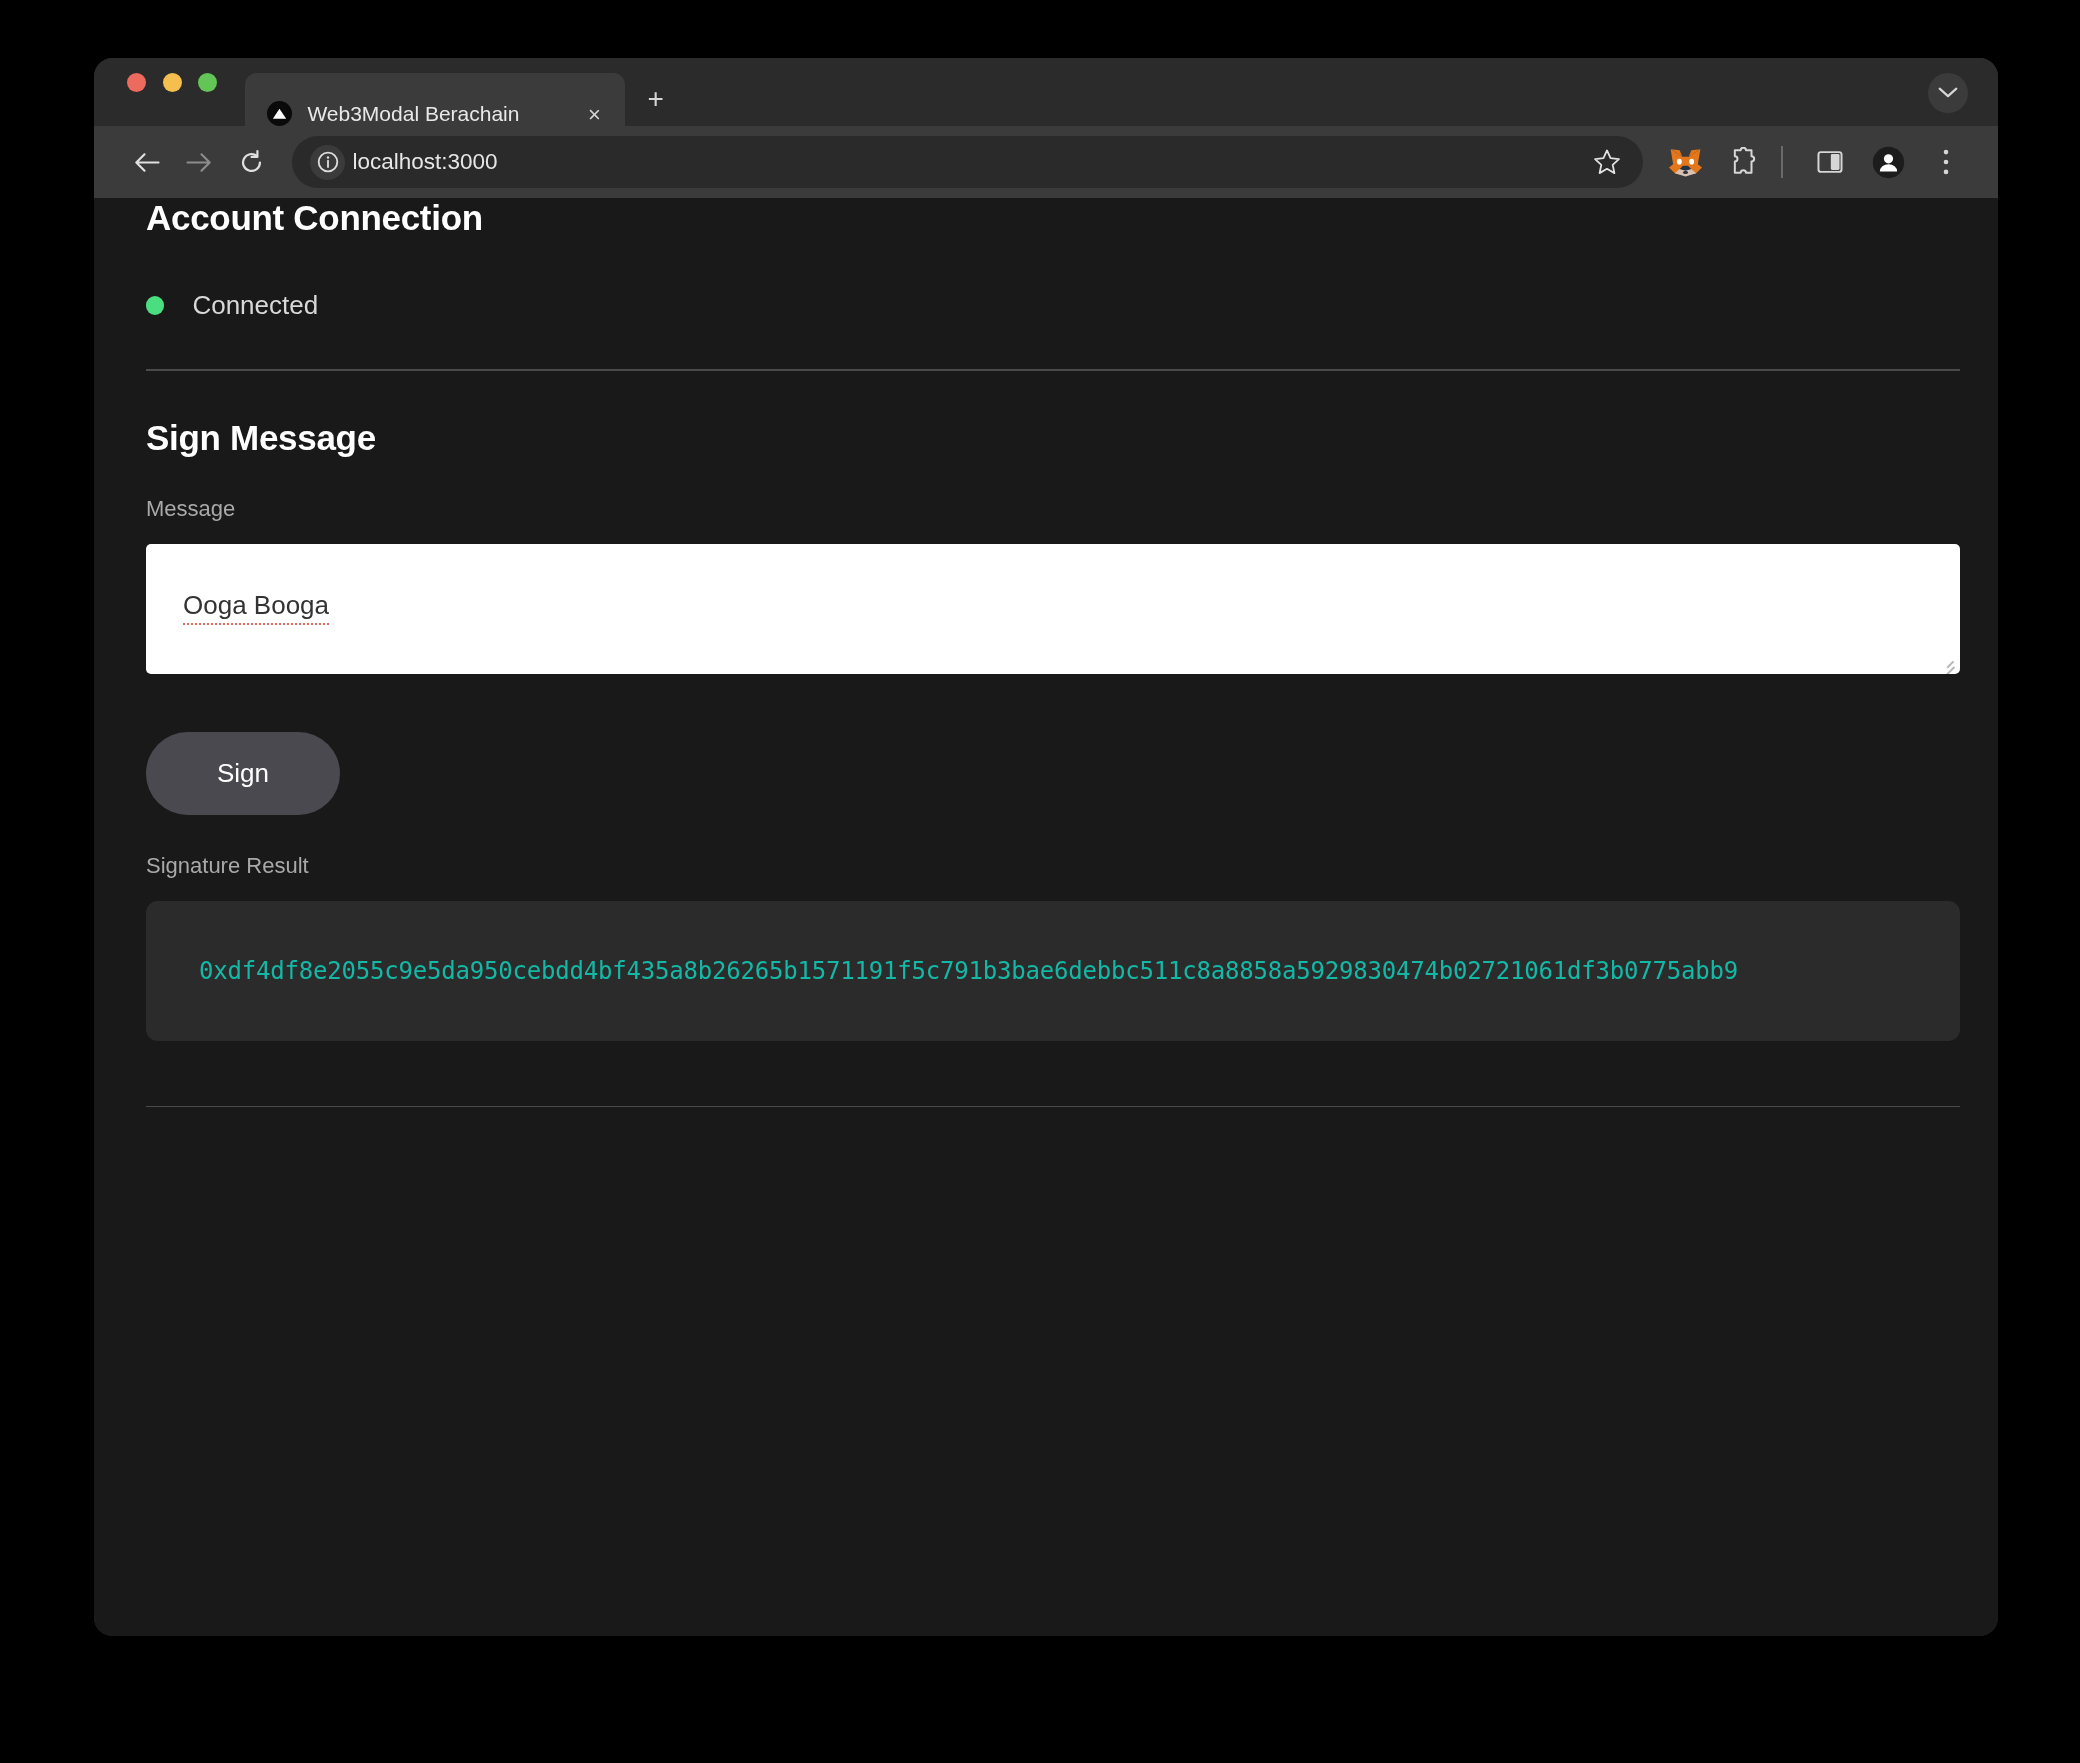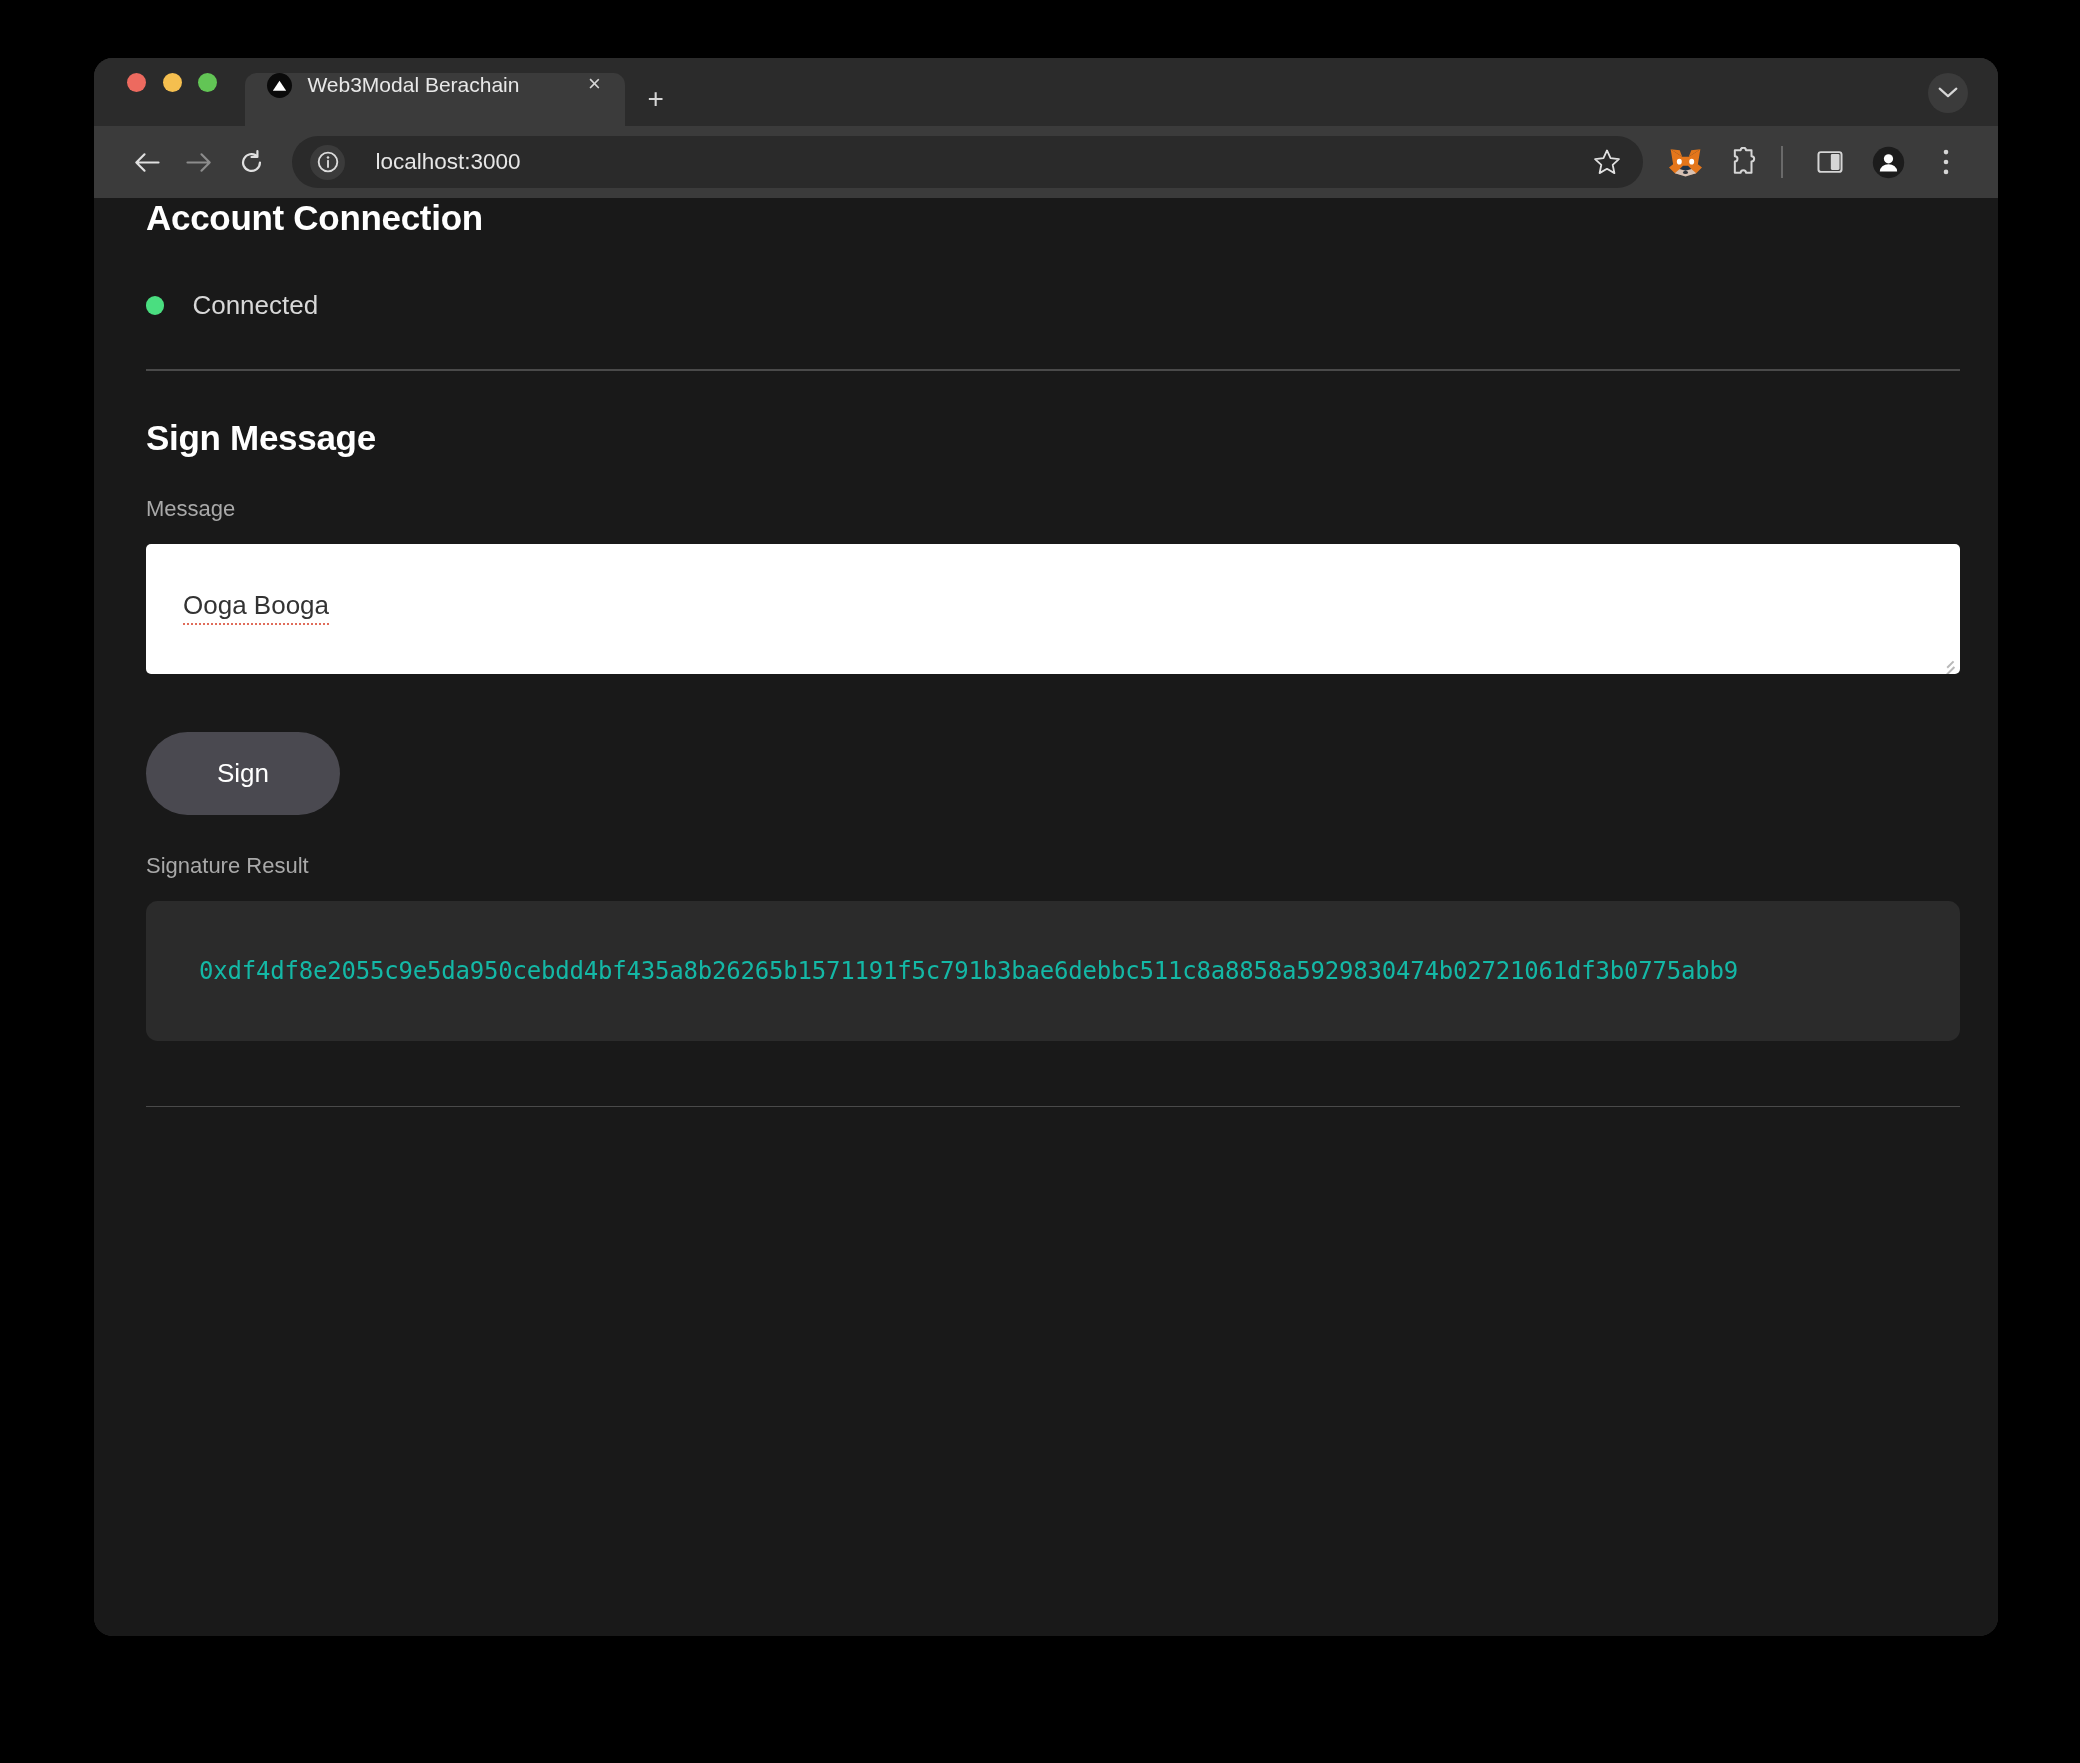--- a/index.html
+++ b/index.html
@@ -49,21 +49,21 @@
   .tl-yellow { background: #f5bf4f; }
   .tl-green { background: #62c555; }
 
   .tab {
     margin-left: 28px;
     width: 380px;
     height: 53px;
     background: #3b3b3b;
     border-radius: 11.7px 11.7px 0 0;
     display: flex;
-    align-items: flex-start;
+    align-items: flex-end;
     padding: 0 18.4px 0 22px;
     gap: 15px;
   }
   .favicon {
     width: 25px; height: 25px;
     border-radius: 50%;
     background: #0a0a0a;
     display: flex; align-items: center; justify-content: center;
     flex: none;
   }
@@ -131,21 +131,21 @@
   .info-icon {
     width: 35px; height: 35px;
     border-radius: 50%;
     background: #3b3b3b;
     display: flex; align-items: center; justify-content: center;
     flex: none;
   }
   .url-text {
     color: #e6e6e6;
     font-size: 22.5px;
-    margin-left: 30px;
+    margin-left: 7px;
     flex: 1;
     white-space: nowrap;
     overflow: hidden;
   }
   .star-btn {
     width: 45px; height: 45px;
     display: flex; align-items: center; justify-content: center;
     flex: none;
     margin-right: 6.7px;
   }

